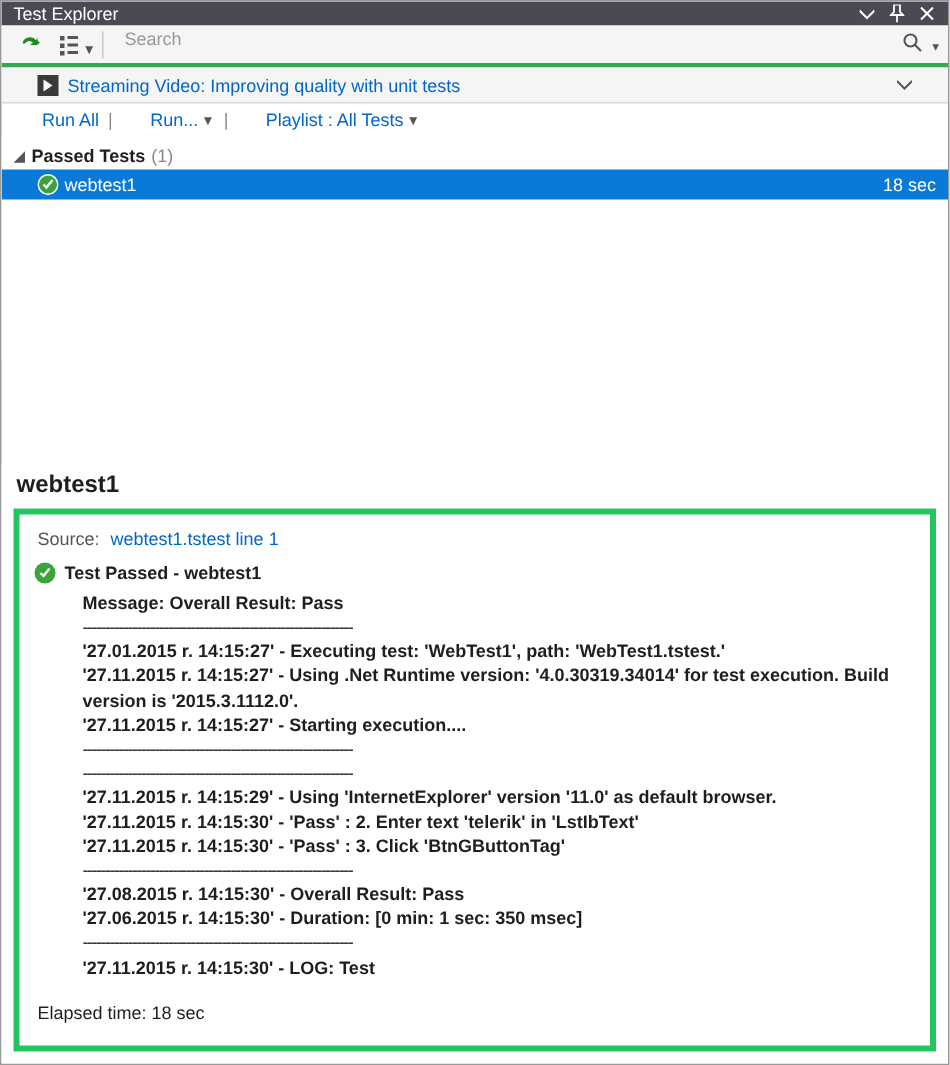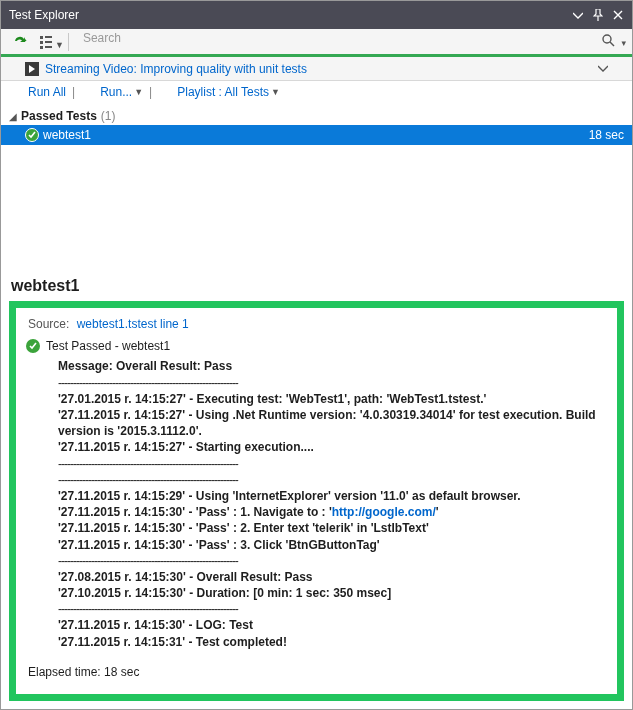--- a/index.html
+++ b/index.html
@@ -10,21 +10,21 @@
     width: 633px;
     height: 710px;
     border: 1px solid #999;
     background: #fff;
     overflow: hidden;
   }
   
   .titlebar {
     background: #4a4a55;
     color: #fff;
-    height: 28px;
+    height: 16px;
     display: flex;
     align-items: center;
     padding: 0 4px 0 8px;
     font-size: 12px;
   }
   .titlebar .spacer { flex: 1; }
   .titlebar .win-btn {
     width: 20px;
     height: 18px;
     display: flex;
@@ -143,34 +143,34 @@
     position:absolute;
     bottom:1px; left:1px; right:1px;
     background:#fff;
   }
   .detail-header {
     font-weight:600;
     font-size:16px;
     padding: 6px 10px 4px 10px;
   }
   .detail-box {
-    border: 7px solid #22c55e;
+    border: 4px solid #22c55e;
     margin: 2px 8px 8px 8px;
     padding: 8px 12px 14px 12px;
     font-size:12px;
     line-height:1.35;
     overflow:auto;
     max-height:402px;
   }
   .detail-box .source { margin-bottom:6px; }
   .detail-box .source .label { color:#555; margin-right:4px;}
   .detail-box .source a { color:#0066cc; text-decoration:none;}
   .detail-box .status-line {
     display:flex; align-items:center; gap:6px;
-    font-weight:400; margin-bottom:4px;
+    font-weight:700; margin-bottom:4px;
     margin-left:-2px;
   }
   .log-body { margin-left:30px; }
   .log-body .bold { font-weight:600; }
   .log-body .sep-line { letter-spacing:-1px; white-space:nowrap; overflow:hidden;}
   .log-body a { color:#0066cc; text-decoration:none;}
   .elapsed { margin-top:14px; }
   
   a { color:#0066cc; }
   .txt-link { color:#0066cc; cursor:pointer;}
@@ -292,25 +292,23 @@
     </div>
     <div class="log-body">
       <div class="bold">Message: Overall Result: Pass</div>
       <div class="sep-line">------------------------------------------------------------</div>
       <div class="bold">'27.01.2015 r. 14:15:27' - Executing test: 'WebTest1', path: 'WebTest1.tstest.'</div>
       <div class="bold">'27.11.2015 r. 14:15:27' - Using .Net Runtime version: '4.0.30319.34014' for test execution. Build version is '2015.3.1112.0'.</div>
       <div class="bold">'27.11.2015 r. 14:15:27' - Starting execution....</div>
       <div class="sep-line">------------------------------------------------------------</div>
       <div class="sep-line">------------------------------------------------------------</div>
       <div class="bold">'27.11.2015 r. 14:15:29' - Using 'InternetExplorer' version '11.0' as default browser.</div>
-      <div class="bold"><span>'27.11.2015 r. 14:15:30' - 'Pass' : 1. Navigate to : '</span><a href="#">http://google.com/</a><span>'</span></div>
       <div class="bold">'27.11.2015 r. 14:15:30' - 'Pass' : 2. Enter text 'telerik' in 'LstIbText'</div>
       <div class="bold">'27.11.2015 r. 14:15:30' - 'Pass' : 3. Click 'BtnGButtonTag'</div>
       <div class="sep-line">------------------------------------------------------------</div>
       <div class="bold">'27.08.2015 r. 14:15:30' - Overall Result: Pass</div>
-      <div class="bold">'27.10.2015 r. 14:15:30' - Duration: [0 min: 1 sec: 350 msec]</div>
+      <div class="bold">'27.06.2015 r. 14:15:30' - Duration: [0 min: 1 sec: 350 msec]</div>
       <div class="sep-line">------------------------------------------------------------</div>
       <div class="bold">'27.11.2015 r. 14:15:30' - LOG: Test</div>
-      <div class="bold">'27.11.2015 r. 14:15:31' - Test completed!</div>
     </div>
     <div class="elapsed">Elapsed time: 18 sec</div>
   </div>
 </div>
 
 </body></html>

